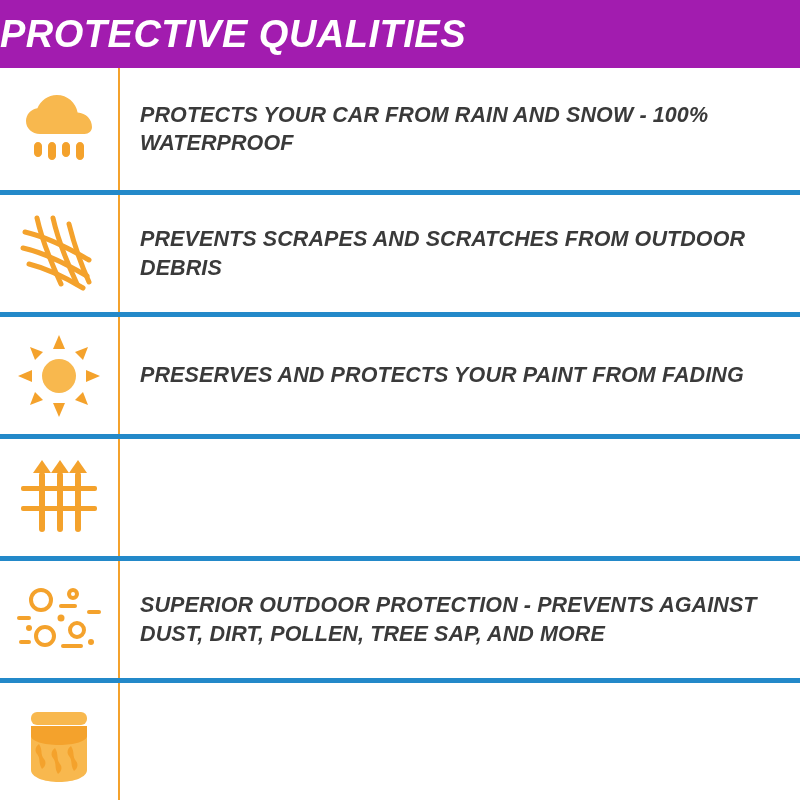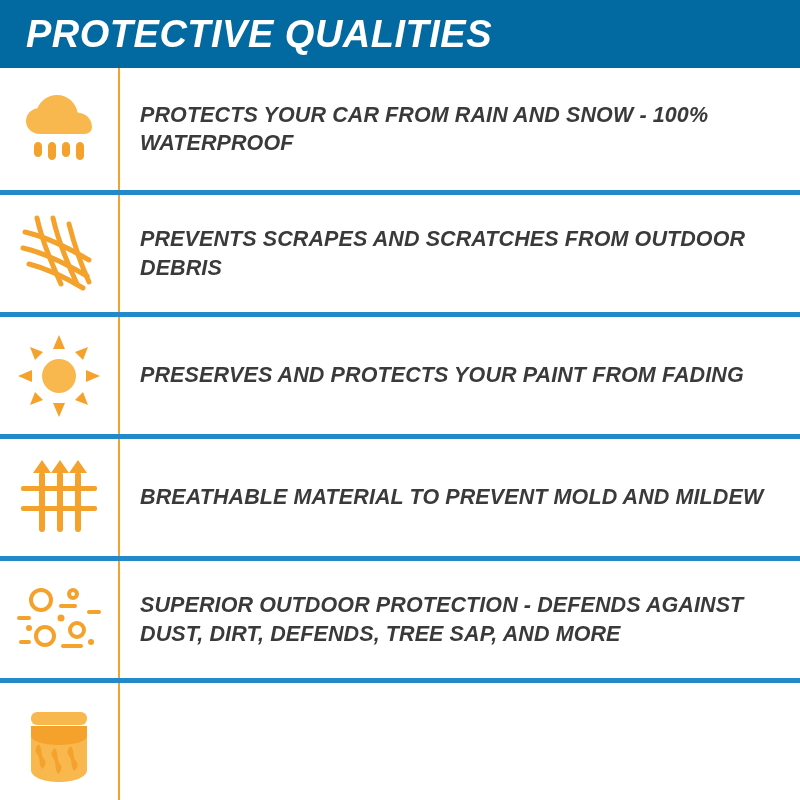--- a/index.html
+++ b/index.html
@@ -13,24 +13,23 @@
     position: relative;
     width: 800px;
     height: 800px;
     background: #ffffff;
     overflow: hidden;
   }
   
   .header {
     position: relative;
     height: 68px;
-    background: #0369a1;
+    background: #a21caf;
     display: flex;
     align-items: center;
-    padding-left: 26px;
   }
   .header-title {
     color: #ffffff;
     font-size: 38px;
     font-weight: bold;
     font-style: italic;
     letter-spacing: 0.5px;
     line-height: 1;
     white-space: nowrap;
   }
@@ -157,23 +156,20 @@
               <rect x="2" y="48" width="76" height="5" rx="2"></rect>
               <rect x="20" y="14" width="6" height="60" rx="3"></rect>
               <rect x="38" y="14" width="6" height="60" rx="3"></rect>
               <rect x="56" y="14" width="6" height="60" rx="3"></rect>
               <path d="M23 2l9 13H14z"></path>
               <path d="M41 2l9 13H32z"></path>
               <path d="M59 2l9 13H50z"></path>
             </g>
           </svg>
         </span>
-      </div>
-      <div class="text-cell">
-        <div class="row-text">BREATHABLE MATERIAL TO PREVENT MOLD AND MILDEW</div>
       </div>
     </div>
 
     <div class="row">
       <div class="icon-cell">
         <span>
           <svg width="88" height="72" viewBox="0 0 88 72">
             <g fill="none" stroke="#F4A22C" stroke-width="4" stroke-linecap="round">
               <circle cx="26" cy="16" r="10"></circle>
               <circle cx="30" cy="52" r="9"></circle>
@@ -187,21 +183,21 @@
             </g>
             <g fill="#F4A22C">
               <circle cx="46" cy="34" r="3.5"></circle>
               <circle cx="14" cy="44" r="3"></circle>
               <circle cx="76" cy="58" r="3"></circle>
             </g>
           </svg>
         </span>
       </div>
       <div class="text-cell">
-        <div class="row-text">SUPERIOR OUTDOOR PROTECTION - DEFENDS AGAINST DUST, DIRT, DEFENDS, TREE SAP, AND MORE</div>
+        <div class="row-text">SUPERIOR OUTDOOR PROTECTION - PREVENTS AGAINST DUST, DIRT, POLLEN, TREE SAP, AND MORE</div>
       </div>
     </div>
 
     <div class="row last-row">
       <div class="icon-cell">
         <span>
           <svg width="72" height="82" viewBox="0 0 72 82">
             <g fill="#F4A22C">
               <rect x="8" y="6" width="56" height="13" rx="6" fill="#F8B84E"></rect>
               <path d="M8 20h56v44c0 7-12.5 12-28 12S8 71 8 64V20z" fill="#F8B84E"></path>

